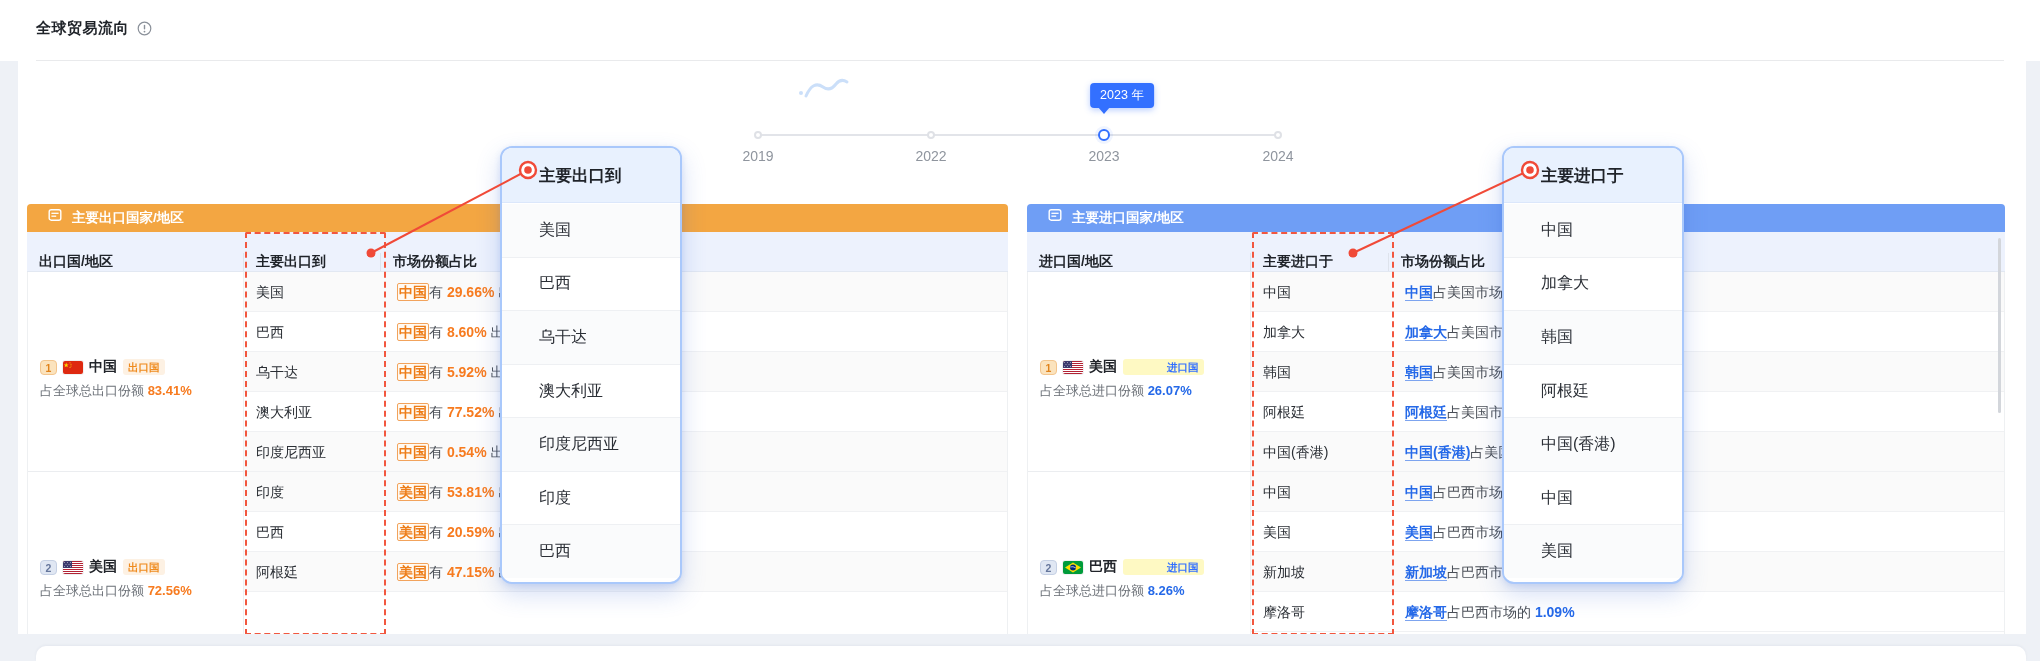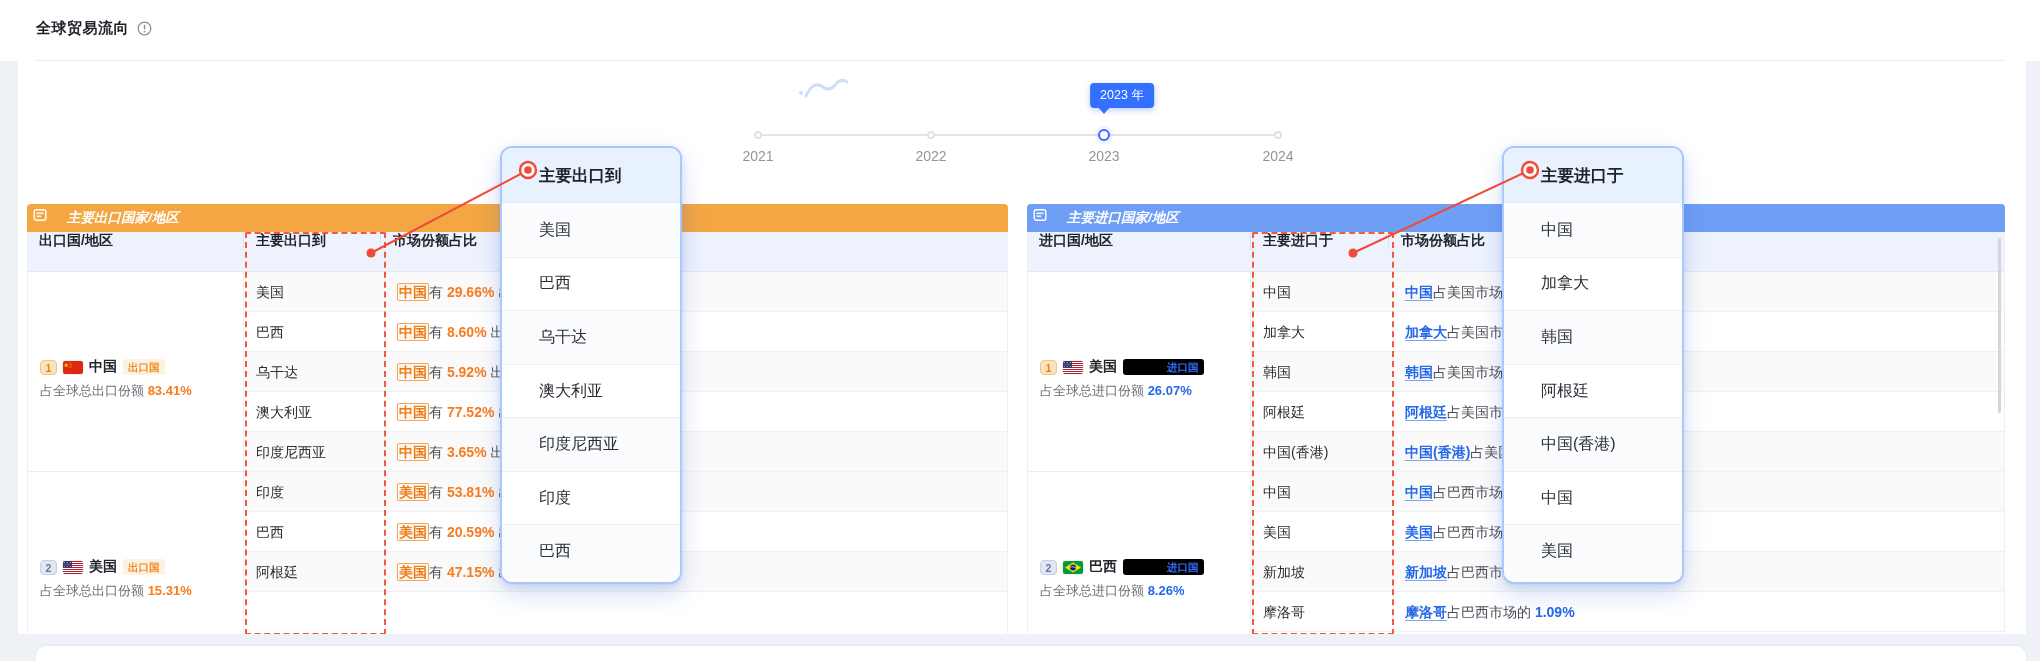--- a/index.html
+++ b/index.html
@@ -21,41 +21,41 @@
   
   .tl-track{position:absolute;top:134px;height:2px;background:#e2e4e9;border-radius:1px;}
   .tl-tick{position:absolute;width:8px;height:8px;border-radius:50%;background:#fff;border:2px solid #dfe1e6;box-sizing:border-box;}
   .tl-handle{position:absolute;width:12px;height:12px;border-radius:50%;background:#fff;border:2px solid #3370ff;box-sizing:border-box;box-shadow:0 0 0 3px rgba(51,112,255,.08);}
   .tl-label{position:absolute;top:148px;width:80px;text-align:center;font-size:14px;color:#8f959e;}
   .tl-tooltip{position:absolute;top:83px;height:25px;line-height:25px;padding:0 10px;background:#3370ff;color:#fff;font-size:12.5px;border-radius:4px;transform:translateX(-50%);white-space:nowrap;box-shadow:0 2px 6px rgba(51,112,255,.35);}
   .tl-arrow{position:absolute;top:107px;width:0;height:0;border-left:6px solid transparent;border-right:6px solid transparent;border-top:7px solid #3370ff;transform:translateX(-50%);}
 
   
   .panel{position:absolute;top:204px;height:430px;overflow:hidden;background:#fff;}
-  .panel-titlebar{height:28px;line-height:28px;color:#fff;font-size:13.5px;font-weight:700;border-radius:4px 4px 0 0;padding-left:6px;display:flex;align-items:center;gap:20px;font-style:italic;}
+  .panel-titlebar{height:28px;line-height:28px;color:#fff;font-size:13.5px;font-weight:700;border-radius:4px 4px 0 0;padding-left:21px;display:flex;align-items:center;gap:10px;}
   .panel.export .panel-titlebar{background:#f3a642;}
   .panel.import .panel-titlebar{background:#6f9ef5;}
-  .colheads{height:39px;background:#edf2fd;border-bottom:1px solid #e2e8f2;display:flex;align-items:flex-start;position:relative;}
+  .colheads{height:39px;background:#edf2fd;border-bottom:1px solid #e2e8f2;display:flex;align-items:flex-end;position:relative;}
   .colhead{font-size:14px;font-weight:700;color:#1f2329;padding-left:12px;box-sizing:border-box;position:relative;}
   .colhead + .colhead{border-left:1px solid #dee3ec;}
   .pbody{position:relative;border-left:1px solid #eef0f2;border-right:1px solid #eef0f2;box-sizing:border-box;}
   .prow{position:absolute;left:0;width:100%;height:40px;border-bottom:1px solid #f0f1f3;box-sizing:border-box;}
   .prow.stripe{background:#fafafa;}
   .cell{position:absolute;top:0;height:40px;line-height:40px;font-size:14px;color:#2a2e34;padding-left:12px;box-sizing:border-box;white-space:nowrap;overflow:hidden;}
   .cell.c3{padding-left:16px;color:#4a4f57;}
   .gcell{position:absolute;left:0;width:100%;background:#fff;border-right:1px solid #eef0f2;border-bottom:1px solid #ebedf0;box-sizing:border-box;display:flex;flex-direction:column;justify-content:center;padding:14px 0 0 12px;gap:5px;}
   .gline1{display:flex;align-items:center;gap:6px;height:20px;}
   .gname{font-size:14px;font-weight:700;color:#21242a;}
   .gline2{font-size:13px;color:#6b7077;height:18px;line-height:18px;}
   .rank{width:17px;height:15px;border-radius:4px;font-size:10.5px;font-weight:700;text-align:center;line-height:15px;box-sizing:border-box;}
   .rank-1{background:#fbe3bd;color:#e0821a;border:1px solid #f3c58d;}
   .rank-2{background:#e0e7f3;color:#64759b;border:1px solid #c5d0e4;}
   .tag{font-size:10.5px;font-weight:600;padding:1.5px 5px;border-radius:3px;line-height:13px;}
   .tag.export-tag{color:#ef8b1f;background:#fdf1e3;}
-  .tag.import-tag{color:#3370ff;background:#000000;padding-left:44px;}
+  .tag.import-tag{color:#3370ff;background:#fef9c3;padding-left:44px;}
   .hl-o{color:#ee7d18;font-weight:700;border:1px solid #f2a35c;background:#fffaf3;padding:0 1px;border-radius:2px;}
   .pct-o{color:#f77b1f;font-weight:600;}
   .val-o{color:#f77b1f;font-weight:700;}
   .hl-b{color:#2569e8;font-weight:700;border-bottom:1px solid #7da4ef;}
   .pct-b{color:#2569e8;font-weight:600;}
   .val-b{color:#2569e8;font-weight:700;}
   .dashed-box{position:absolute;border:2px dashed #f2573f;border-radius:2px;box-sizing:border-box;pointer-events:none;z-index:4;}
   .vscroll{position:absolute;width:3px;background:#d3d6db;border-radius:2px;z-index:3;}
 
   
@@ -82,21 +82,21 @@
       <circle cx="7.5" cy="7.5" r="6.3" fill="none" stroke="#8a9099" stroke-width="1.2"></circle>
       <rect x="6.8" y="3.8" width="1.4" height="4.6" rx="0.7" fill="#8a9099"></rect>
       <circle cx="7.5" cy="10.6" r="0.9" fill="#8a9099"></circle>
     </svg>
 </span>
 <div class="divider"></div>
 
 <div id="timeline">
     <div class="tl-track" style="left: 758px; width: 520px;"></div>
     <div class="tl-tick" style="left: 754px; top: 131px;"></div>
-    <div class="tl-label" style="left: 718px;">2021</div>
+    <div class="tl-label" style="left: 718px;">2019</div>
     <div class="tl-tick" style="left: 927px; top: 131px;"></div>
     <div class="tl-label" style="left: 891px;">2022</div>
     <div class="tl-handle" style="left: 1098px; top: 129px;"></div>
     <div class="tl-label" style="left: 1064px;">2023</div>
     <div class="tl-tick" style="left: 1274px; top: 131px;"></div>
     <div class="tl-label" style="left: 1238px;">2024</div>
     <div class="tl-tooltip" style="left: 1104px; margin-left: 18px;">2023 年</div>
     <div class="tl-arrow" style="left: 1104px;"></div>
   </div>
 
@@ -126,21 +126,21 @@
       <div class="prow stripe" style="top: 80px;">
         <div class="cell c2" style="left: 216px; width: 137px;">乌干达</div>
         <div class="cell c3" style="left: 353px; width: 626px;"><span class="hl-o">中国</span>有 <span class="pct-o">5.92%</span> 出</div>
       </div>
       <div class="prow" style="top: 120px;">
         <div class="cell c2" style="left: 216px; width: 137px;">澳大利亚</div>
         <div class="cell c3" style="left: 353px; width: 626px;"><span class="hl-o">中国</span>有 <span class="pct-o">77.52%</span> 出</div>
       </div>
       <div class="prow stripe" style="top: 160px;">
         <div class="cell c2" style="left: 216px; width: 137px;">印度尼西亚</div>
-        <div class="cell c3" style="left: 353px; width: 626px;"><span class="hl-o">中国</span>有 <span class="pct-o">3.65%</span> 出</div>
+        <div class="cell c3" style="left: 353px; width: 626px;"><span class="hl-o">中国</span>有 <span class="pct-o">0.54%</span> 出</div>
       </div>
       <div class="gcell" style="top: 0px; height: 200px; width: 216px;">
         <div class="gline1">
           <span class="rank rank-1">1</span>
           <span><svg class="flag" width="20" height="13" viewBox="0 0 20 13">
               <rect width="20" height="13" fill="#de2910"></rect>
               <path d="M3.2 1.6 l.6 1.8 1.9 0 -1.5 1.1 .6 1.8 -1.6-1.1 -1.6 1.1 .6-1.8 -1.5-1.1 1.9 0z" fill="#ffde00"></path>
               <circle cx="7" cy="1.8" r=".5" fill="#ffde00"></circle>
               <circle cx="8" cy="3.2" r=".5" fill="#ffde00"></circle>
               <circle cx="8" cy="5" r=".5" fill="#ffde00"></circle>
@@ -185,21 +185,21 @@
                 <circle cx="3" cy="3.5" r=".45"></circle>
                 <circle cx="6" cy="3.5" r=".45"></circle>
                 <circle cx="1.5" cy="5.5" r=".45"></circle>
                 <circle cx="4.5" cy="5.5" r=".45"></circle>
                 <circle cx="7.5" cy="5.5" r=".45"></circle>
               </g>
             </svg></span>
           <span class="gname">美国</span>
           <span class="tag export-tag">出口国</span>
         </div>
-        <div class="gline2"><span>占全球总出口份额</span> <span class="val-o">15.31%</span></div>
+        <div class="gline2"><span>占全球总出口份额</span> <span class="val-o">72.56%</span></div>
       </div>
     </div>
     <div class="dashed-box" style="left: 218px; top: 28px; width: 141px; height: 403px;"></div>
   </div>
 <div class="panel import" id="import-panel" style="left:1027px;width:978px;">
     <div class="panel-titlebar">
       <span><svg width="14" height="14" viewBox="0 0 14 14">
           <rect x="1.2" y="1.8" width="11.6" height="10.4" rx="2" fill="none" stroke="#fff" stroke-width="1.4"></rect>
           <line x1="3.4" y1="5.3" x2="10.6" y2="5.3" stroke="#fff" stroke-width="1.3"></line>
           <line x1="3.4" y1="8.2" x2="8.2" y2="8.2" stroke="#fff" stroke-width="1.3"></line>

